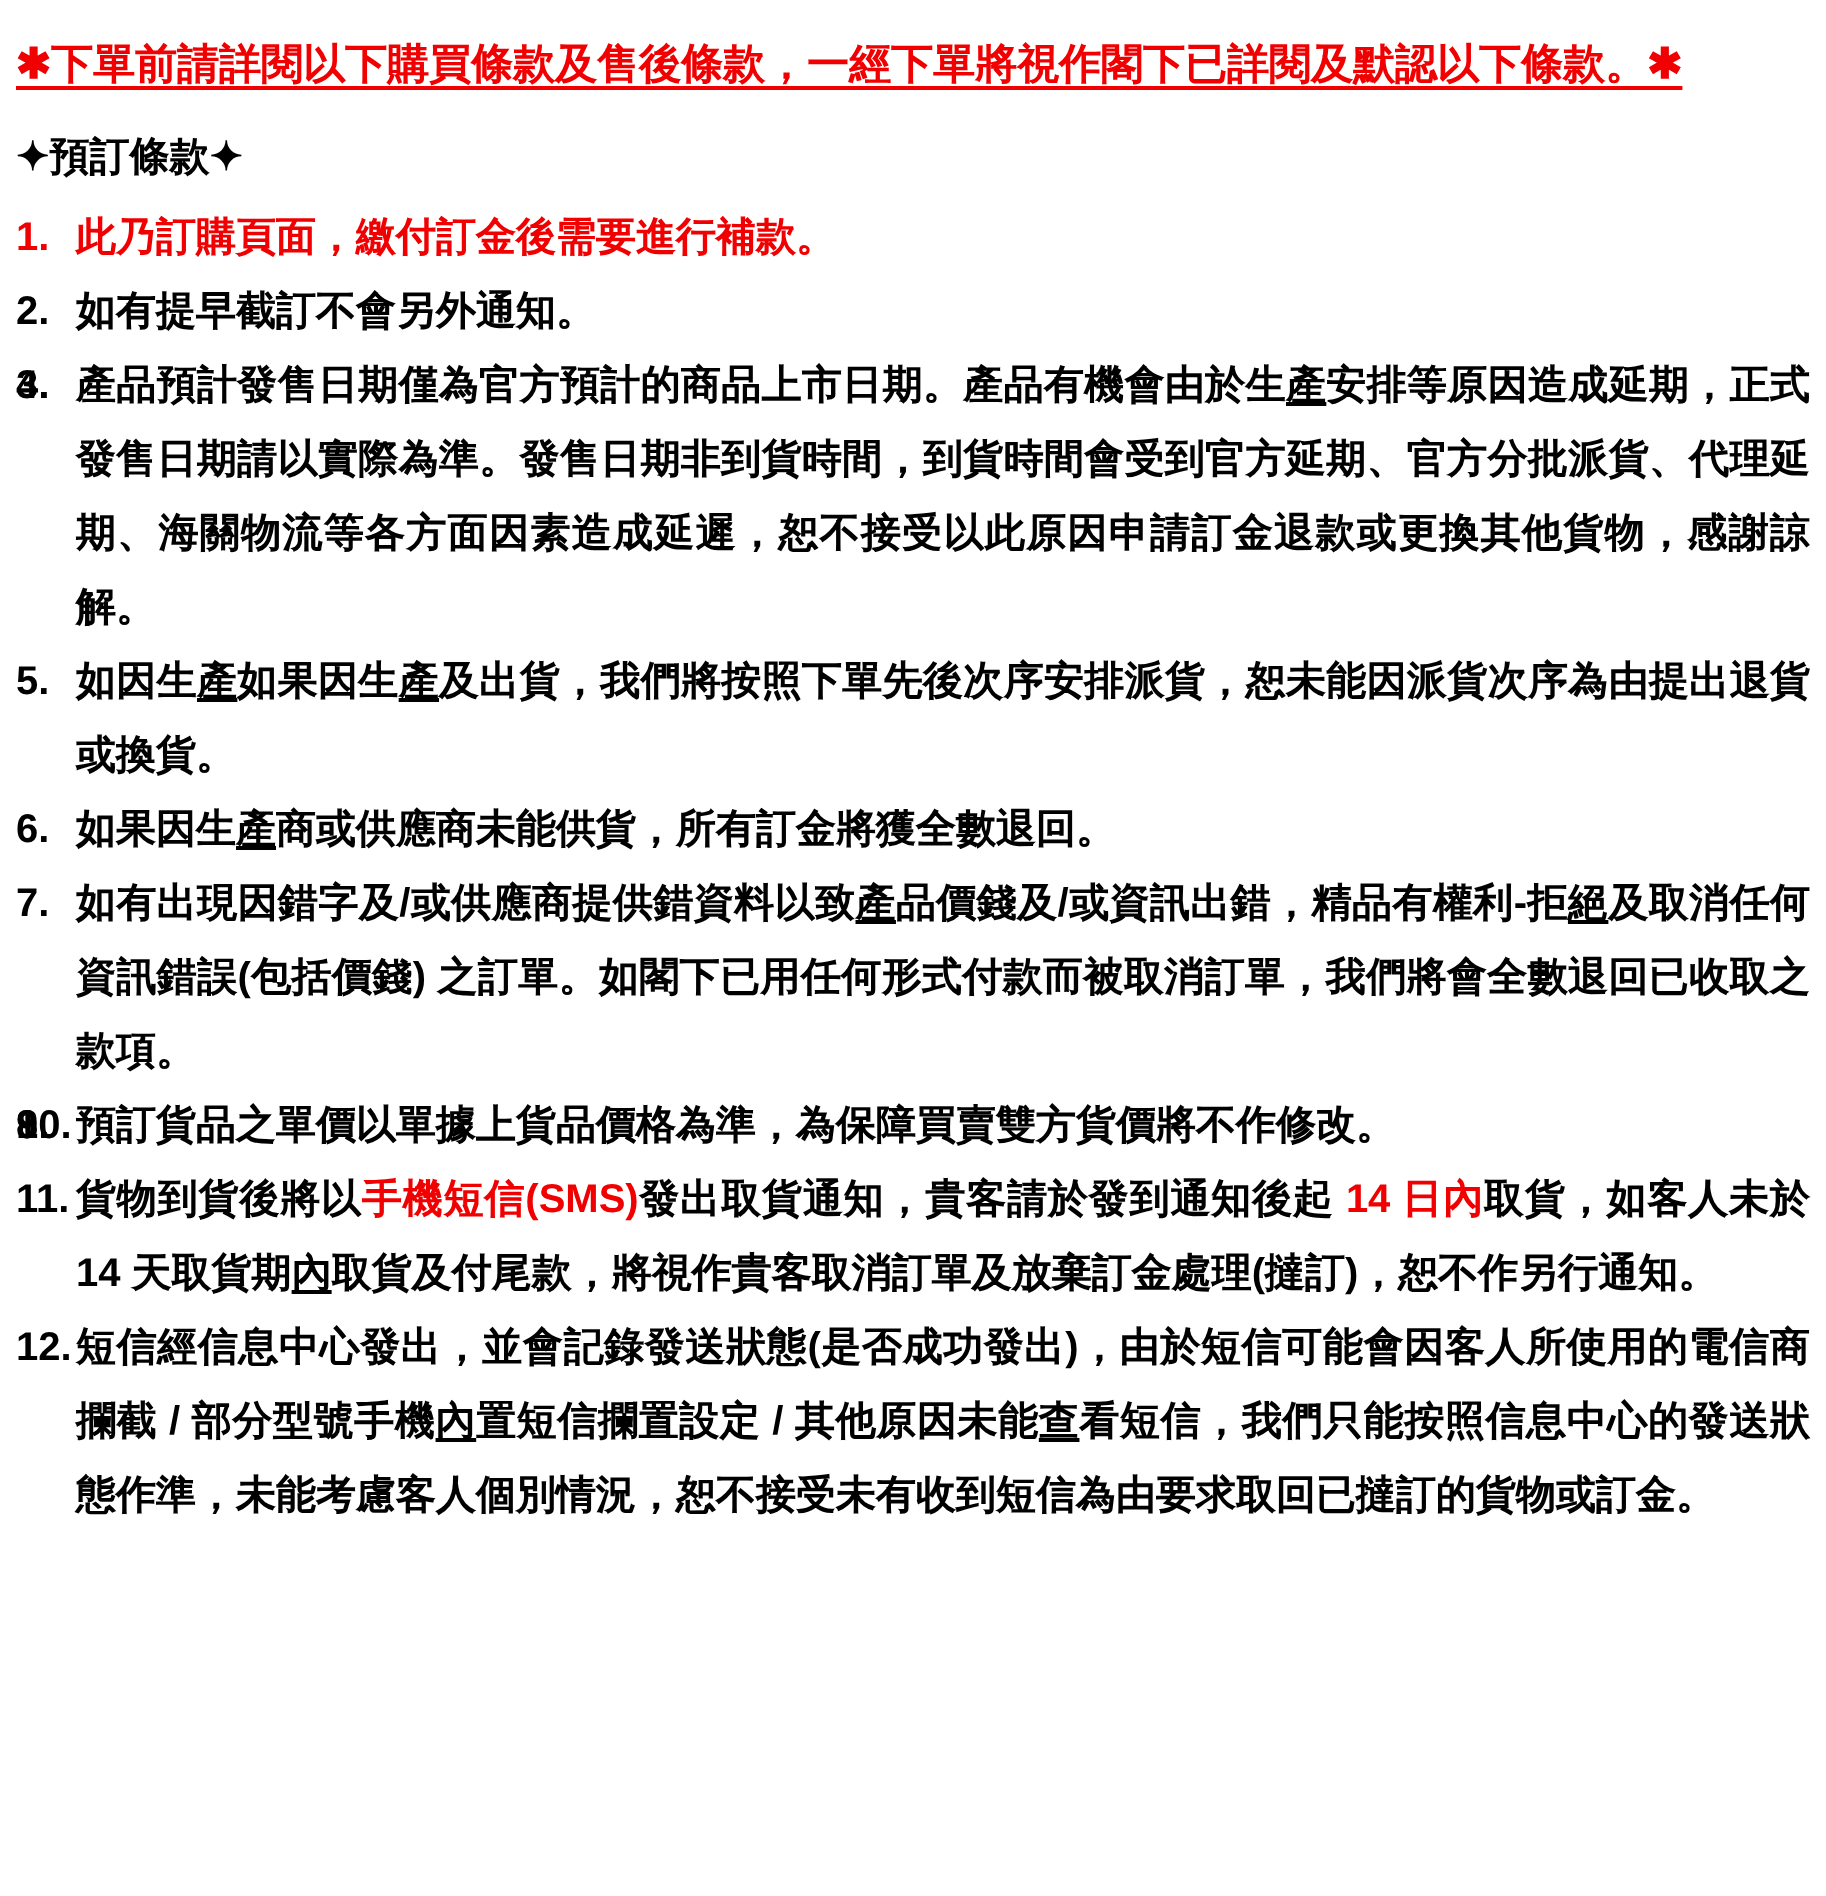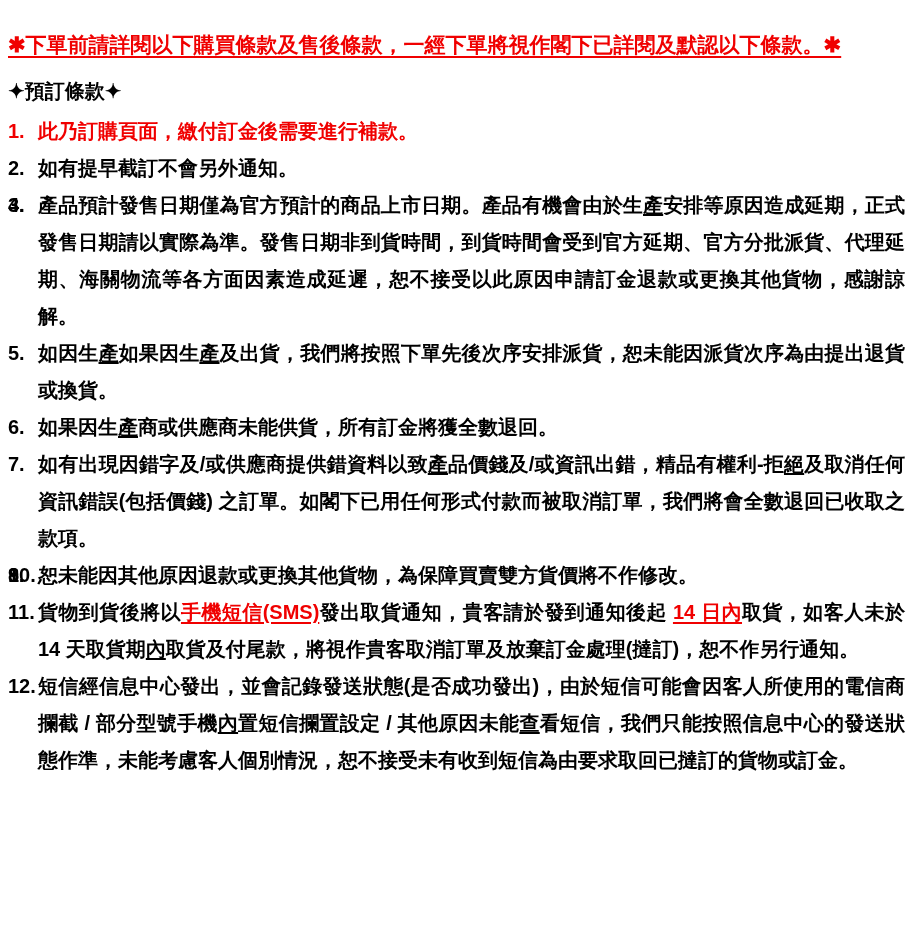--- a/index.html
+++ b/index.html
@@ -7,21 +7,21 @@
     padding: 0;
     background: #ffffff;
   }
   body {
     width: 913px;
     font-family: "Liberation Sans", sans-serif;
     font-weight: 700;
     color: #000000;
   }
   .page {
-    padding: 28px 8px 24px 8px;
+    padding: 16px 8px 24px 8px;
     box-sizing: border-box;
     width: 913px;
   }
   .notice {
     color: var(--red, #f00000);
     font-size: 21px;
     line-height: 29px;
     text-decoration: underline;
     text-underline-offset: 4px;
     margin: 2px 0 0 0;
@@ -48,21 +48,20 @@
   .term-item .num {
     position: absolute;
     left: 0;
     top: 0;
     width: 30px;
     text-align: left;
   }
   .term-item.red { color: var(--red, #f00000); }
   .seg-redline {
     color: var(--red, #f00000);
-    text-decoration: underline;
     text-underline-offset: 3px;
   }
   .seg-u {
     text-decoration: underline;
     text-underline-offset: 2px;
   }
   .seg-link {
     color: var(--link, #0000ee);
     text-decoration: underline;
     text-underline-offset: 3px;
@@ -81,17 +80,17 @@
   <div class="terms" id="terms-list">
       <div class="term-item red"><span class="num">1.</span><span class="txt"><span>此乃訂購頁面，繳付訂金後需要進行補款。</span></span></div>
       <div class="term-item"><span class="num">2.</span><span class="txt"><span>如有提早截訂不會另外通知。</span></span></div>
       <div class="term-item"><span class="num">3.</span></div>
       <div class="term-item"><span class="num">4.</span><span class="txt"><span>產品預計發售日期僅為官方預計的商品上市日期。產品有機會由於生</span><span class="seg-u">產</span><span>安排等原因造成延期，正式發售日期請以實際為準。發售日期非到貨時間，到貨時間會受到官方延期、官方分批派貨、代理延期、海關物流等各方面因素造成延遲，恕不接受以此原因申請訂金退款或更換其他貨物，感謝諒解。</span></span></div>
       <div class="term-item"><span class="num">5.</span><span class="txt"><span>如因生</span><span class="seg-u">產</span><span>如果因生</span><span class="seg-u">產</span><span>及出貨，我們將按照下單先後次序安排派貨，恕未能因派貨次序為由提出退貨或換貨。</span></span></div>
       <div class="term-item"><span class="num">6.</span><span class="txt"><span>如果因生</span><span class="seg-u">產</span><span>商或供應商未能供貨，所有訂金將獲全數退回。</span></span></div>
       <div class="term-item"><span class="num">7.</span><span class="txt"><span>如有出現因錯字及/或供應商提供錯資料以致</span><span class="seg-u">產</span><span>品價錢及/或資訊出錯，精品有權利-拒</span><span class="seg-u">絕</span><span>及取消任何資訊錯誤(包括價錢) 之訂單。如閣下已用任何形式付款而被取消訂單，我們將會全數退回已收取之款項。</span></span></div>
       <div class="term-item"><span class="num">8.</span></div>
       <div class="term-item"><span class="num">9.</span></div>
-      <div class="term-item"><span class="num">10.</span><span class="txt"><span>恕未能因其他原因退款或更換其他貨物，為保障買賣雙方貨價將不作修改。</span></span></div>
+      <div class="term-item"><span class="num">10.</span><span class="txt"><span>預訂貨品之單價以單據上貨品價格為準，為保障買賣雙方貨價將不作修改。</span></span></div>
       <div class="term-item"><span class="num">11.</span><span class="txt"><span>貨物到貨後將以</span><span class="seg-redline">手機短信(SMS)</span><span>發出取貨通知，貴客請於發到通知後起 </span><span class="seg-redline">14 日內</span><span>取貨，如客人未於 14 天取貨期</span><span class="seg-u">內</span><span>取貨及付尾款，將視作貴客取消訂單及放棄訂金處理(撻訂)，恕不作另行通知。</span></span></div>
       <div class="term-item"><span class="num">12.</span><span class="txt"><span>短信經信息中心發出，並會記錄發送狀態(是否成功發出)，由於短信可能會因客人所使用的電信商攔截 / 部分型號手機</span><span class="seg-u">內</span><span>置短信攔置設定 / 其他原因未能</span><span class="seg-u">查</span><span>看短信，我們只能按照信息中心的發送狀態作準，未能考慮客人個別情況，恕不接受未有收到短信為由要求取回已撻訂的貨物或訂金。</span></span></div>
     </div>
 </div>
 
 </body></html>

